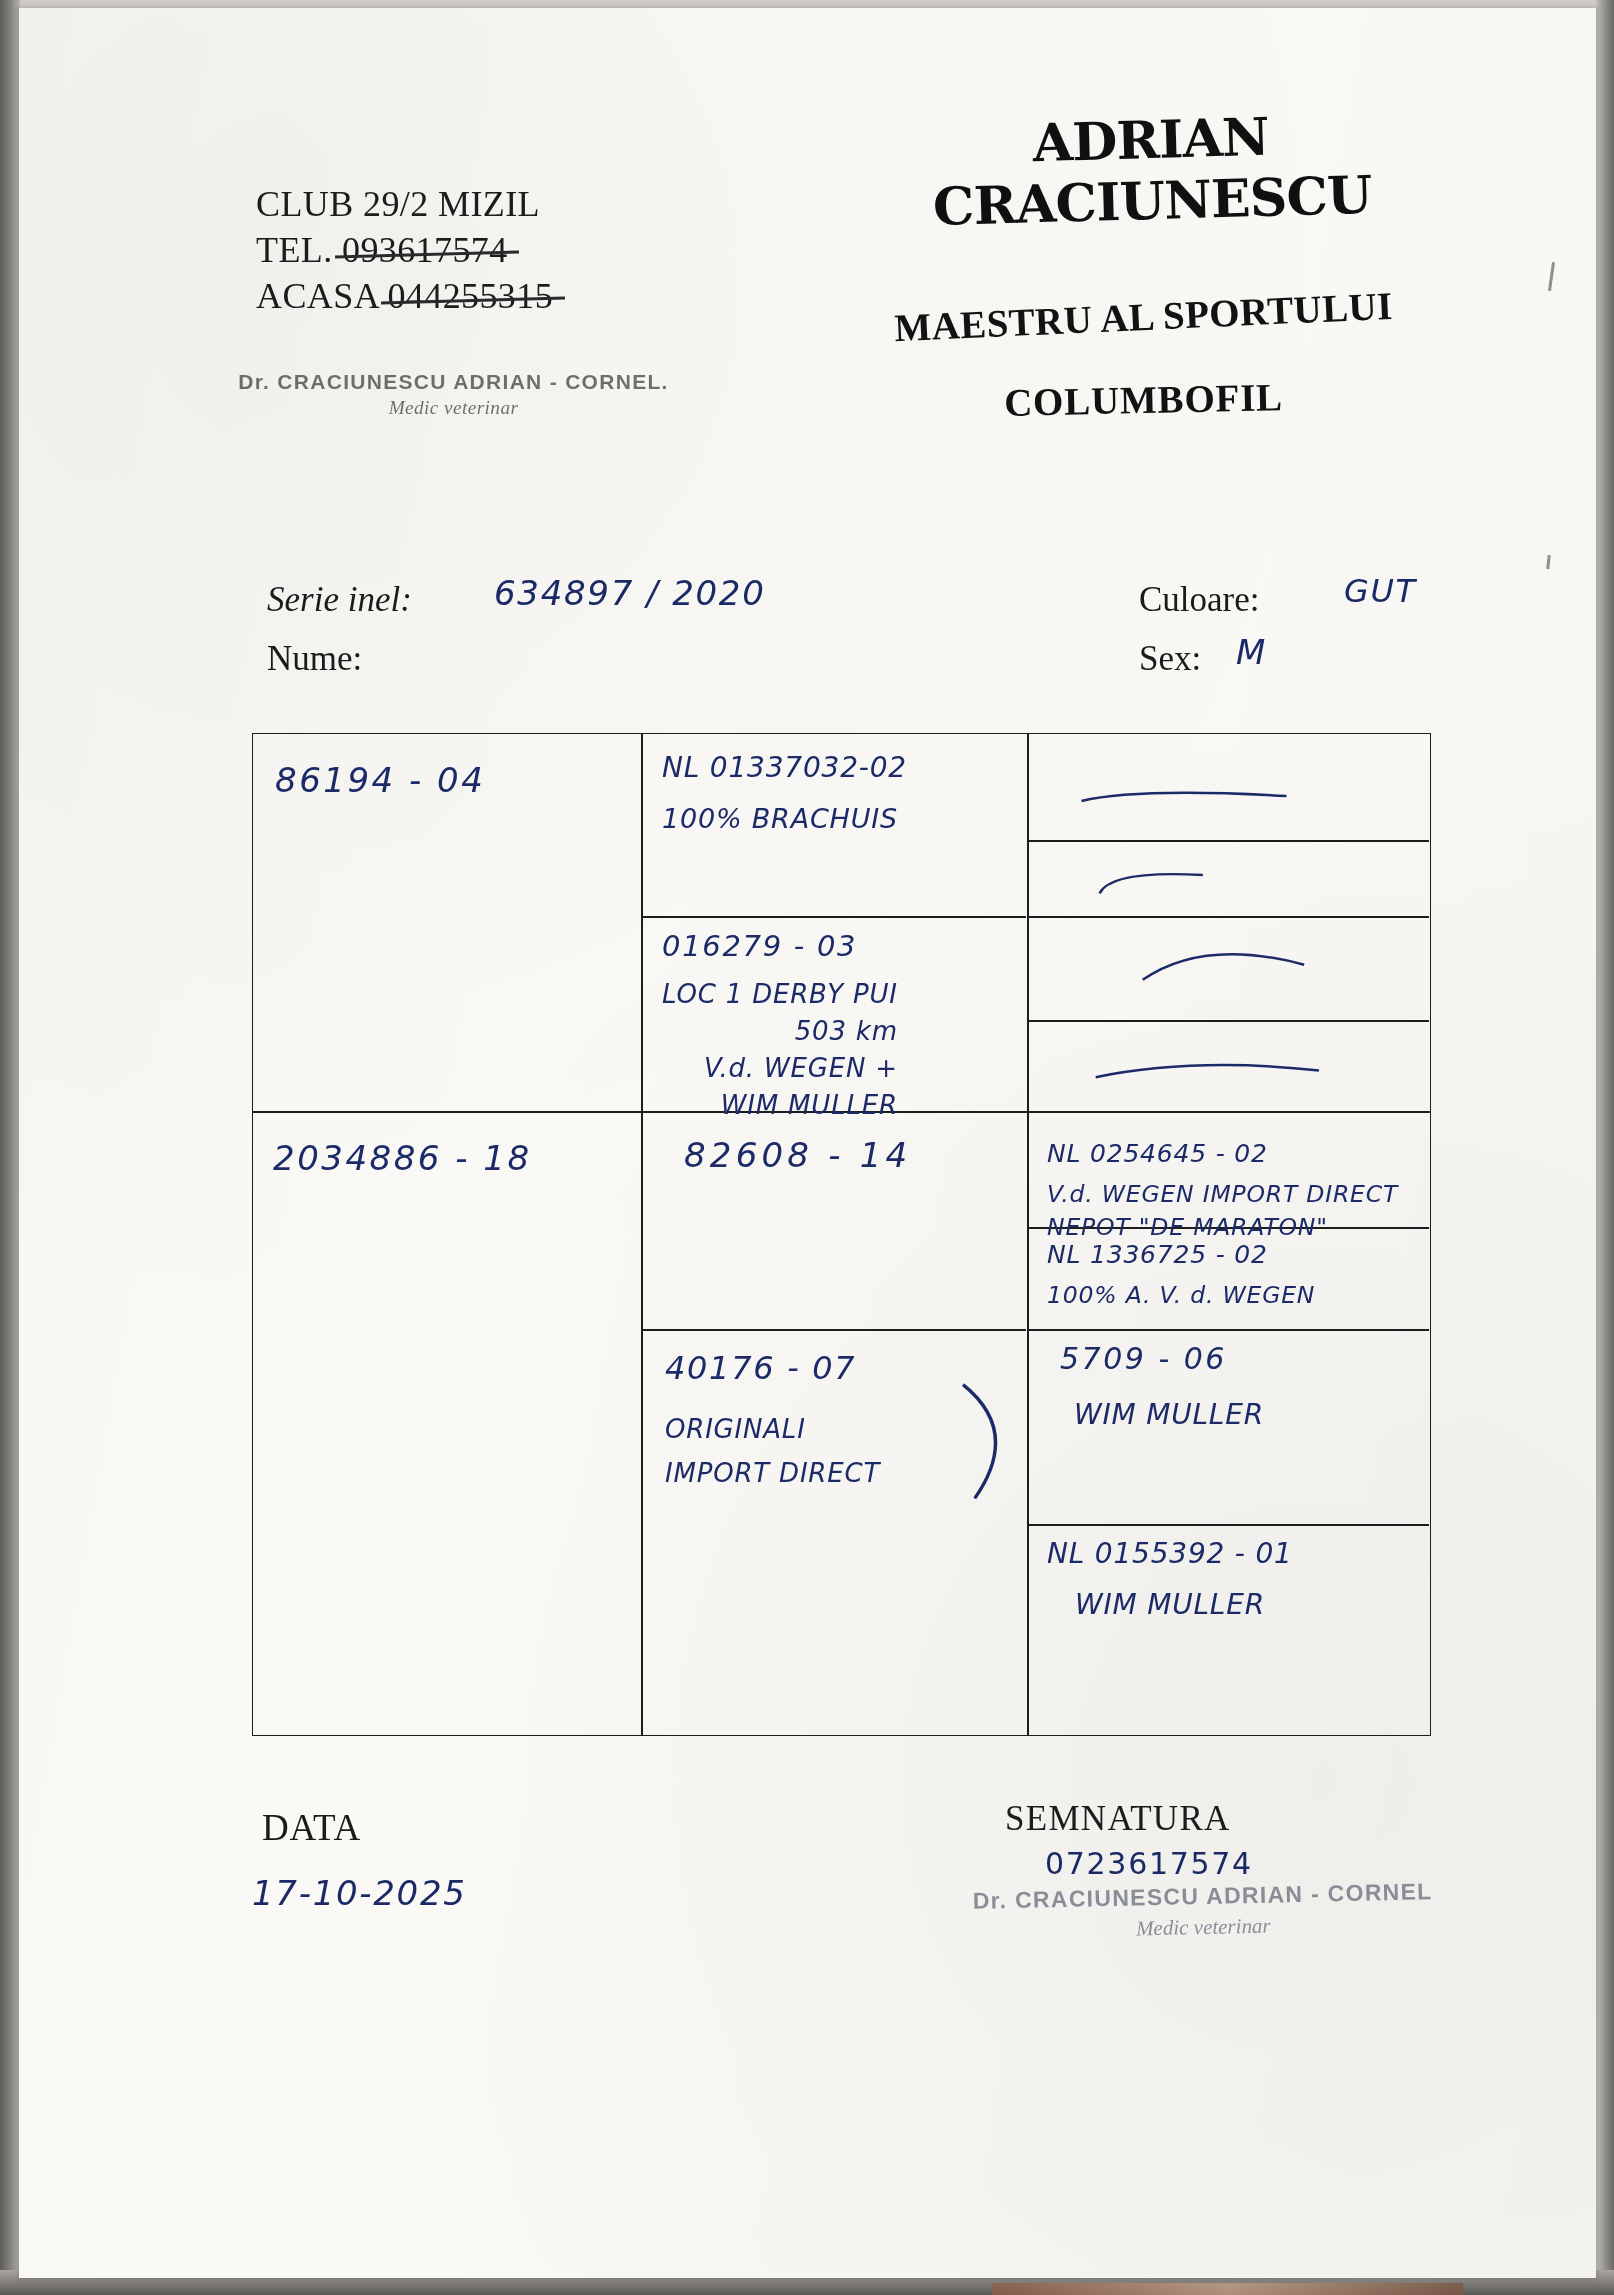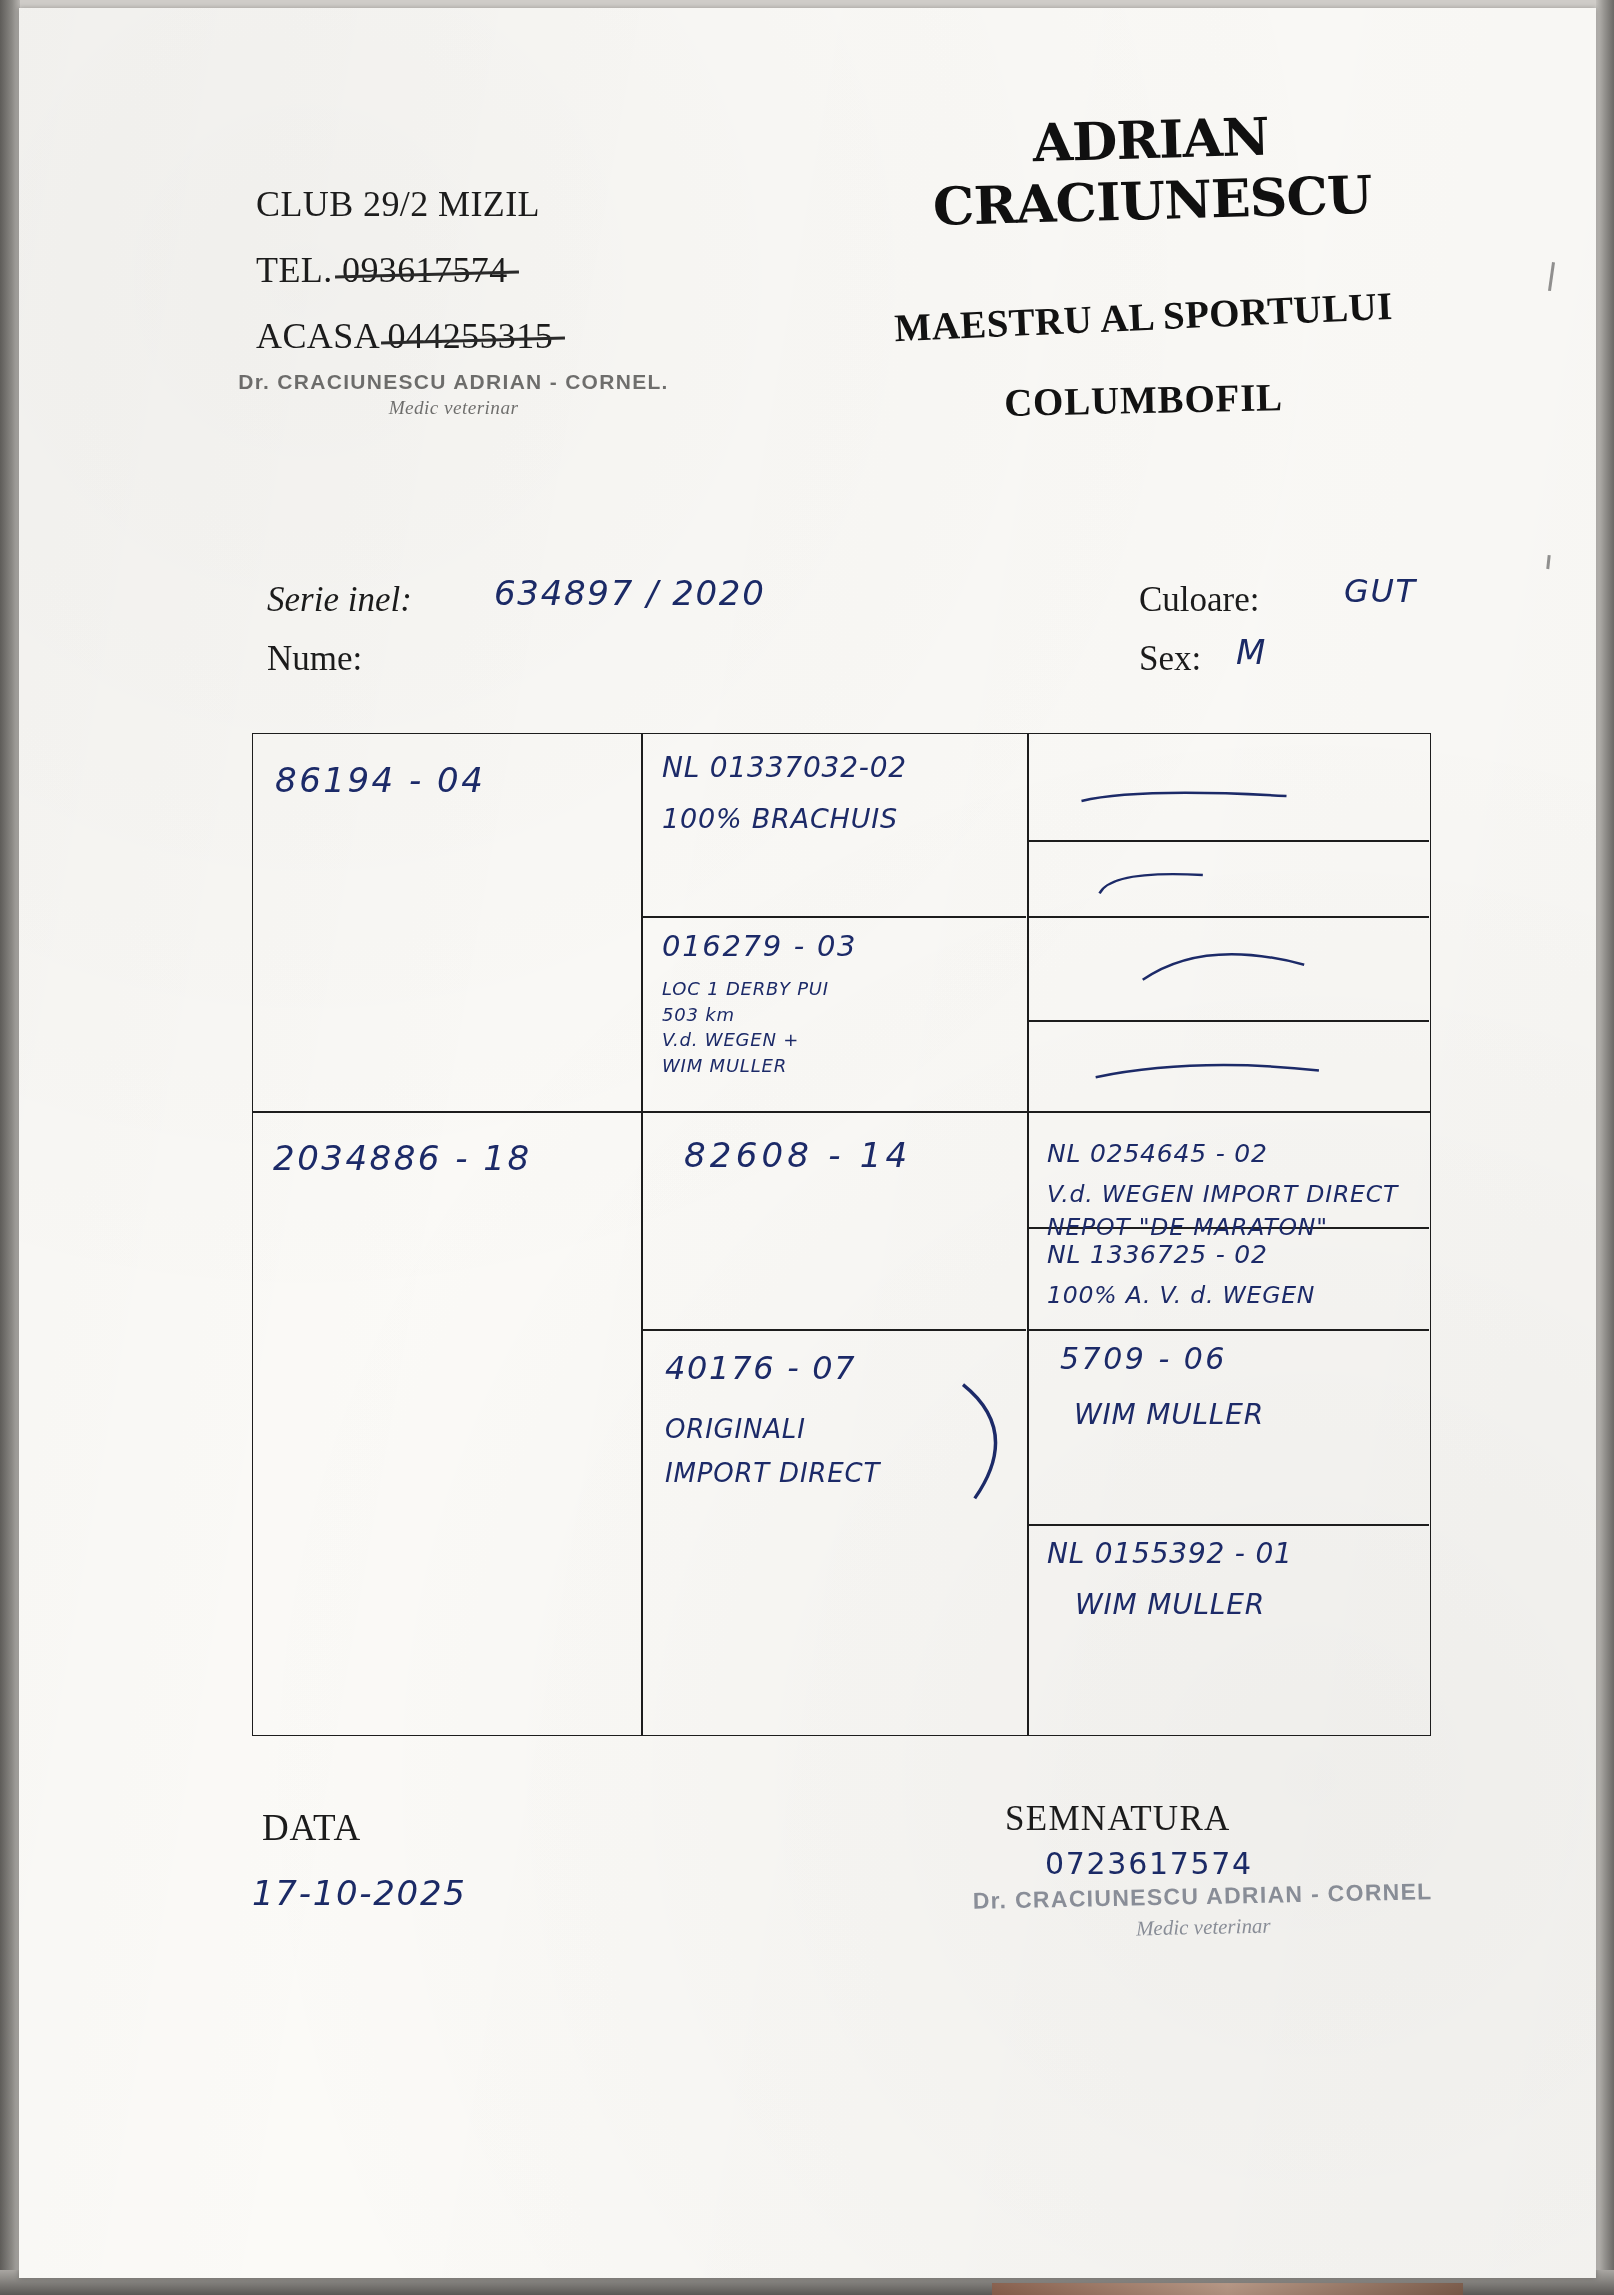--- a/index.html
+++ b/index.html
@@ -71,21 +71,20 @@
     left: 256px;
     top: 181px;
     font-size: 36px;
     line-height: 1.28;
     color: #1c1c1c;
     letter-spacing: 0.4px;
   }
   .strike {
     position: relative;
     display: inline-block;
-    margin-top: 20px;
   }
   .strike::after {
     content: "";
     position: absolute;
     left: -6.7px; right: -11.8px;
     top: 56%;
     height: 2.5px;
     background: #2a2a2a;
     transform: rotate(-1.6deg);
   }
@@ -348,21 +347,21 @@
     <div class="hseg" style="left:774px; width:402px; top:790px;"></div>
 
     <div class="cell" style="left:22px; top:22px; font-size:34px; letter-spacing:2.5px;">86194 - 04</div>
 
     <div class="cell" style="left:20px; top:400px; font-size:34px; letter-spacing:2.5px;">2034886 - 18</div>
 
     <div class="cell" style="left:409px; top:13.5px; font-size:28px; letter-spacing:0.8px;">NL 01337032-02</div>
     <div class="cell" style="left:409px; top:66px; font-size:27px;">100% BRACHUIS</div>
 
     <div class="cell" style="left:409px; top:192px; font-size:29px; letter-spacing:1.7px;">016279 - 03</div>
-    <div class="cell" style="left:409px; top:242px; font-size:18px;">LOC 1 DERBY PUI
+    <div class="cell" style="left:409px; top:242px; font-size:26px;text-align:right;">LOC 1 DERBY PUI
 503 km
 V.d. WEGEN +
 WIM MULLER</div>
 
     <div class="cell" style="left:431px; top:397px; font-size:34px; letter-spacing:4.2px;">82608 - 14</div>
 
     <div class="cell" style="left:412px; top:612px; font-size:32px; letter-spacing:1.7px;">40176 - 07</div>
     <div class="cell" style="left:412px; top:673px; font-size:26px; line-height:1.7;">ORIGINALI
 IMPORT DIRECT</div>
 

